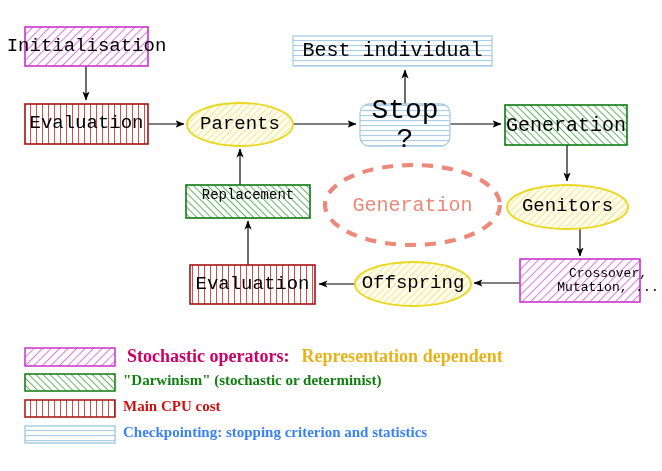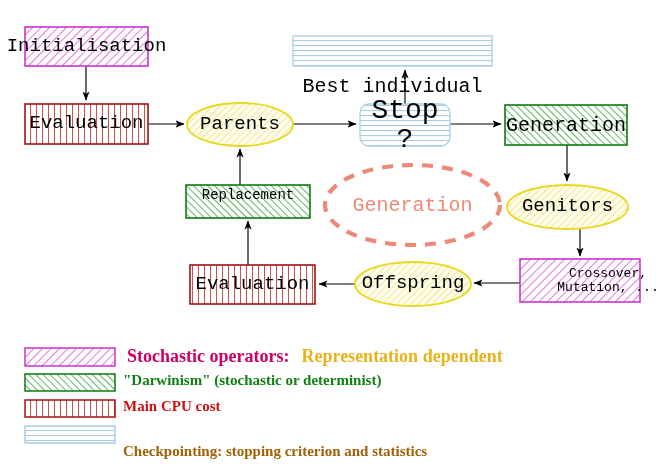--- a/index.html
+++ b/index.html
@@ -113,21 +113,21 @@
   <rect x="25" y="400" width="90" height="17" fill="url(#pat-red-vertical)" stroke="#A61212" stroke-width="1.5"></rect>
   <rect x="25" y="426" width="90" height="17" fill="url(#pat-blue-horizontal)" stroke="#9EC7E0" stroke-width="1.3"></rect>
 </svg>
 
 <div class="node-label" style="left:25px; top:27px; width:123px; height:39px; font-size:19px;">Initialisation</div>
 
 <div class="node-label" style="left:25px; top:104px; width:123px; height:40px; font-size:19px;">Evaluation</div>
 
 <div class="node-label" style="left:187px; top:103px; width:106px; height:43px; font-size:19px;">Parents</div>
 
-<div class="node-label" style="left:293px; top:35px; width:199px; height:31px; font-size:20px;margin-top:36px;">Best individual</div>
+<div class="node-label" style="left:293px; top:35px; width:199px; height:31px; font-size:20px;">Best individual</div>
 
 <div class="node-label" style="left:360px; top:104px; width:90px; height:42px; font-size:28px;">Stop ?</div>
 
 <div class="node-label" style="left:505px; top:105px; width:122px; height:40px; font-size:20px;">Generation</div>
 
 <div class="node-label" style="left:507px; top:185px; width:121px; height:44px; font-size:19px;text-align:center;">Genitors</div>
 
 <div class="node-label" style="left:520px; top:259px; width:120px; height:43px; font-size:13px; white-space:pre-line;margin-left:28px;">Crossover,
 Mutation, ...</div>
 
@@ -140,13 +140,13 @@
 <div class="node-label" style="left:325px; top:165px; width:175px; height:80px; font-size:20px; color:#EE8878;">Generation</div>
 
 <div class="legend-text" style="left:127px; top:346px; font-size:18px;">
   <span class="seg-a" style="color:#CC0066;">Stochastic operators:</span><span style="display:inline-block;width:12px;"></span><span class="seg-b" style="color:#E8B21A;">Representation dependent</span>
 </div>
 
 <div class="legend-text" style="left:123px; top:372px; font-size:15px; color:#108010;">"Darwinism" (stochastic or determinist)</div>
 
 <div class="legend-text" style="left:123px; top:398px; font-size:15px; color:#CC1111;">Main CPU cost</div>
 
-<div class="legend-text" style="left:123px; top:424px; font-size:15px; color:#a16207;margin-top:19px;">Checkpointing: stopping criterion and statistics</div>
+<div class="legend-text" style="left:123px; top:424px; font-size:15px; color:#3b82f6;">Checkpointing: stopping criterion and statistics</div>
 
 </body></html>

